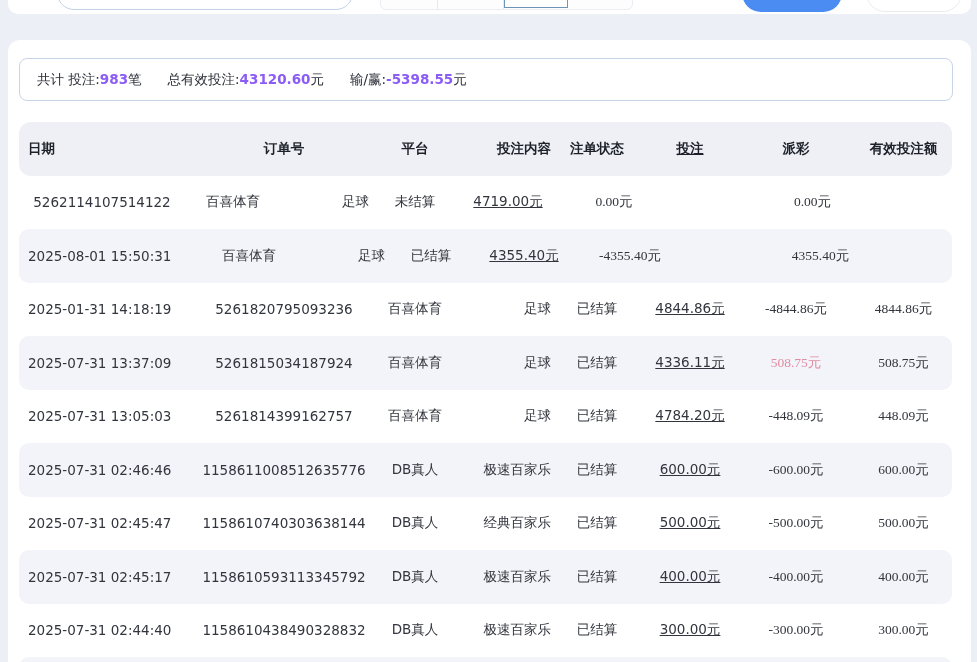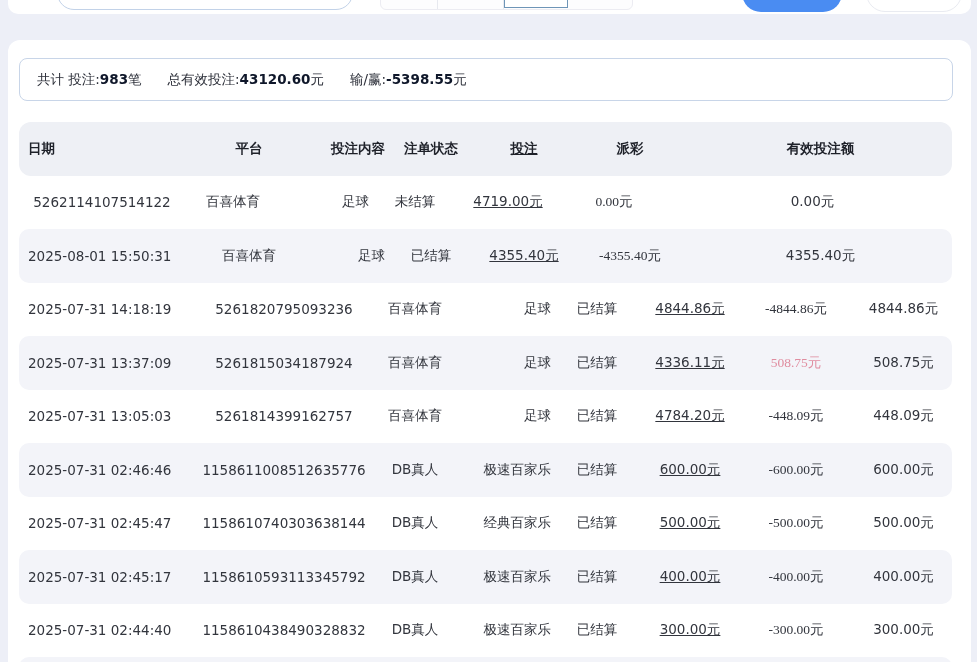--- a/index.html
+++ b/index.html
@@ -45,39 +45,39 @@
     background:#ffffff; border-radius:12px;
   }
 
   
   .summary {
     position:absolute; left:11px; top:18px; width:934px; height:43px;
     border:1px solid #c8d5e8; border-radius:8px; background:#fff;
     display:flex; align-items:center; padding-left:17px; gap:26px;
     font-size:13.5px; color:#2b2e38; white-space:nowrap;
   }
-  .summary b { font-weight:700; color:#0f172a; }
+  .summary b { font-weight:700; color:#8b5cf6; }
 
   
   .table { position:absolute; left:11px; top:82px; width:933px; }
   .trow { display:flex; align-items:center; height:53.5px; font-size:13.5px; }
   .thead {
     background:#eef0f5; border-radius:12px; font-weight:700; color:#1e2129;
   }
   .trow.striped { background:#f3f4f9; border-radius:10px; }
   .trow.partial { background:#f3f4f9; border-radius:10px 10px 0 0; height:53.5px; }
   .cell { text-align:center; overflow:hidden; white-space:nowrap; }
   .c-date     { width:182px; text-align:left; padding-left:9px; }
   .c-order    { width:166px; }
   .c-platform { width:96px; }
   .c-content  { width:88px;text-align:right; }
   .c-status   { width:92px; }
   .c-bet      { width:94px;text-decoration:underline; }
   .c-payout   { width:118px;font-family:Liberation Serif, serif; }
-  .c-valid    { flex:1; }
+  .c-valid    { flex:1;font-family:Liberation Serif, serif; }
   .payout-highlight { color:#e08da0; }
 </style>
 </head>
 <body>
 
 <div class="topbar"></div>
 <input class="search-input" style="">
 <div class="segmented">
   <div class="seg seg1"></div>
   <div class="seg seg2"></div>
@@ -91,20 +91,21 @@
 
   <div class="summary">
     <span><span>共计 投注:</span><b>983</b><span>笔</span></span>
     <span><span>总有效投注:</span><b>43120.60</b><span>元</span></span>
     <span><span>输/赢:</span><b>-5398.55</b><span>元</span></span>
   </div>
 
   <div class="table">
     <div class="trow thead">
       <div class="cell c-date">日期</div>
+      <div class="cell c-order">订单号</div>
       <div class="cell c-platform">平台</div>
       <div class="cell c-content">投注内容</div>
       <div class="cell c-status">注单状态</div>
       <div class="cell c-bet">投注</div>
       <div class="cell c-payout">派彩</div>
       <div class="cell c-valid">有效投注额</div>
     </div>
     <div id="tbody">
         <div class="trow">
           <div class="cell c-order">5262114107514122</div>
@@ -118,21 +119,21 @@
         <div class="trow striped">
           <div class="cell c-date">2025-08-01 15:50:31</div>
           <div class="cell c-platform">百喜体育</div>
           <div class="cell c-content">足球</div>
           <div class="cell c-status">已结算</div>
           <div class="cell c-bet">4355.40元</div>
           <div class="cell c-payout">-4355.40元</div>
           <div class="cell c-valid">4355.40元</div>
         </div>
         <div class="trow">
-          <div class="cell c-date">2025-07-31 14:18:19</div>
+          <div class="cell c-date">2025-01-31 14:18:19</div>
           <div class="cell c-order">5261820795093236</div>
           <div class="cell c-platform">百喜体育</div>
           <div class="cell c-content">足球</div>
           <div class="cell c-status">已结算</div>
           <div class="cell c-bet">4844.86元</div>
           <div class="cell c-payout">-4844.86元</div>
           <div class="cell c-valid">4844.86元</div>
         </div>
         <div class="trow striped">
           <div class="cell c-date">2025-07-31 13:37:09</div>

